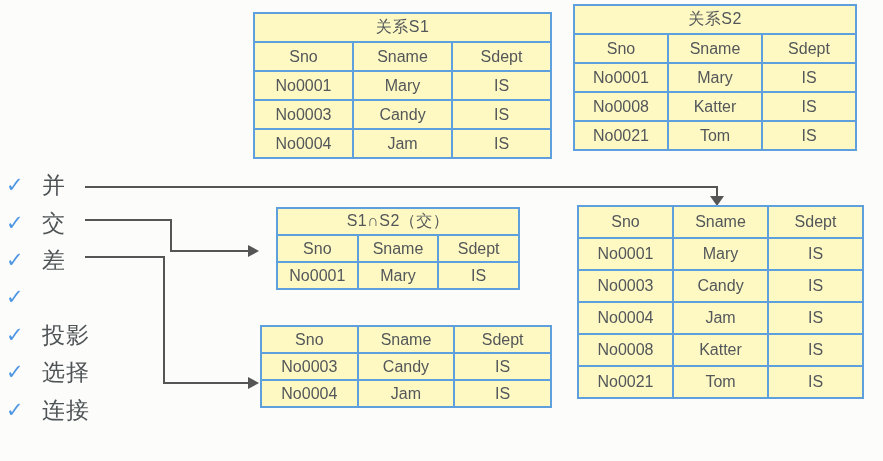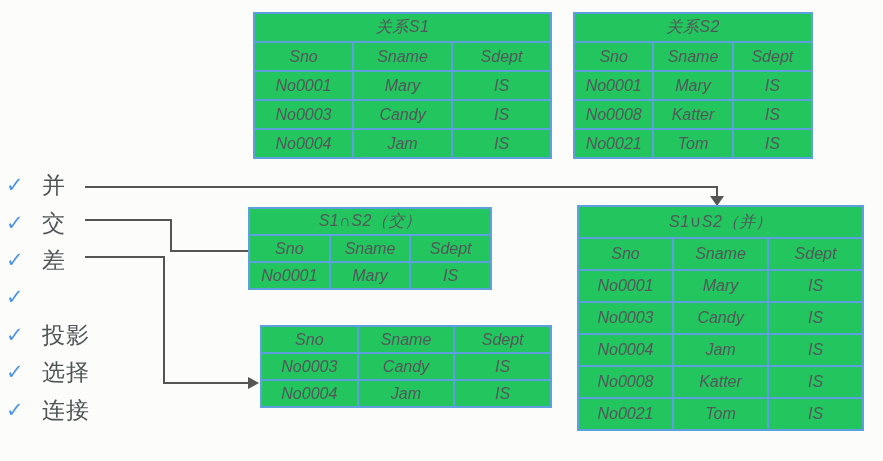--- a/index.html
+++ b/index.html
@@ -12,22 +12,21 @@
   body{
     width:883px;height:461px;position:relative;overflow:hidden;
     background:#fcfcfb;
     font-family:"Liberation Sans","DejaVu Sans",sans-serif;
     color:var(--ink);
   }
   .stage{position:absolute;inset:0;}
   
   table.tbl{
     position:absolute;border-collapse:collapse;table-layout:fixed;
-    background:#22c55e;
-    font-style:italic;
+    background:#fef9c3;
   }
   table.tbl th,table.tbl td{
     border:2px solid var(--blue);
     text-align:center;vertical-align:middle;
     font-size:16px;font-weight:400;color:var(--ink);
     padding:0 2px;overflow:hidden;white-space:nowrap;
   }
   table.tbl th.title{font-size:16px;letter-spacing:.5px;}
   
   .ops{position:absolute;left:6px;top:167px;display:flex;flex-direction:column;}
@@ -120,21 +119,21 @@
           <td style="height:27px">IS</td>
         </tr>
         <tr>
           <td style="height:27px">No0004</td>
           <td style="height:27px">Jam</td>
           <td style="height:27px">IS</td>
         </tr>
       </tbody>
     </table>
 
-  <table class="tbl" style="left:573px;top:12px;width:240px">
+  <table class="tbl" style="left:573px;top:4px;width:284px">
       <tbody>
         <tr>
           <th class="title" colspan="3" style="height:27px">关系S2</th>
         </tr>
         <tr>
           <th style="height:27px">Sno</th>
           <th style="height:27px">Sname</th>
           <th style="height:27px">Sdept</th>
         </tr>
         <tr>
@@ -148,21 +147,21 @@
           <td style="height:27px">IS</td>
         </tr>
         <tr>
           <td style="height:27px">No0021</td>
           <td style="height:27px">Tom</td>
           <td style="height:27px">IS</td>
         </tr>
       </tbody>
     </table>
 
-  <table class="tbl" style="left:248px;top:207px;width:244px">
+  <table class="tbl" style="left:276px;top:207px;width:244px">
       <tbody>
         <tr>
           <th class="title" colspan="3" style="height:25px">S1∩S2（交）</th>
         </tr>
         <tr>
           <th style="height:25px">Sno</th>
           <th style="height:25px">Sname</th>
           <th style="height:25px">Sdept</th>
         </tr>
         <tr>
@@ -189,23 +188,20 @@
           <td style="height:25px">No0004</td>
           <td style="height:25px">Jam</td>
           <td style="height:25px">IS</td>
         </tr>
       </tbody>
     </table>
 
   <table class="tbl" style="left:577px;top:205px;width:287px">
       <tbody>
         <tr>
-          <th class="title" colspan="3" style="height:30px">S1∪S2（并）</th>
-        </tr>
-        <tr>
           <th style="height:30px">Sno</th>
           <th style="height:30px">Sname</th>
           <th style="height:30px">Sdept</th>
         </tr>
         <tr>
           <td style="height:30px">No0001</td>
           <td style="height:30px">Mary</td>
           <td style="height:30px">IS</td>
         </tr>
         <tr>

